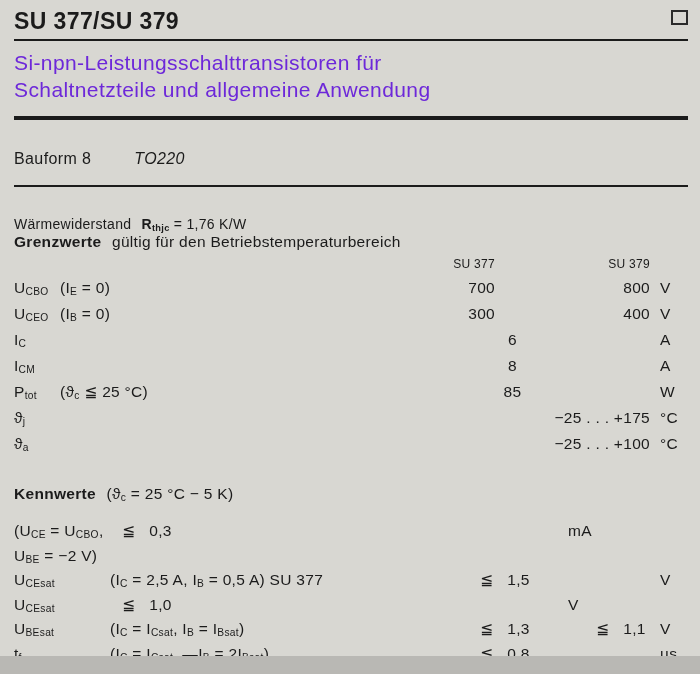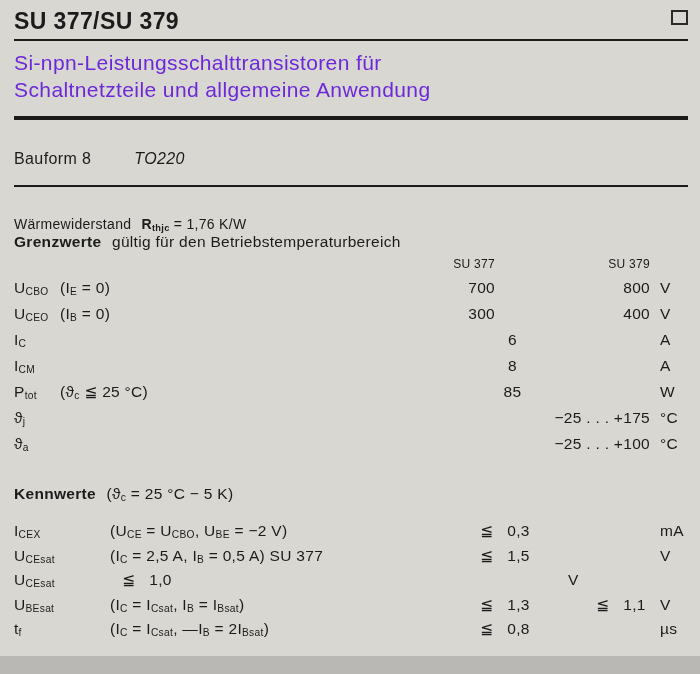--- a/index.html
+++ b/index.html
@@ -194,21 +194,20 @@
     </div>
   </div>
 
   <div class="sec-heading kenn-heading">
     <span class="b">Kennwerte</span>
     <span class="rest">(ϑ<sub>c</sub> = 25 °C − 5 K)</span>
   </div>
 
   <div class="k-table">
     <div class="k-row">
-      <span>I<sub>CEX</sub></span>
       <span>(U<sub>CE</sub> = U<sub>CBO</sub>, U<sub>BE</sub> = −2 V)</span>
       <span class="c-lim1"><span>≦</span><span class="lim-val">0,3</span></span>
       <span class="c-lim2"><span></span><span></span></span>
       <span class="c-unit">mA</span>
     </div>
     <div class="k-row">
       <span>U<sub>CEsat</sub></span>
       <span>(I<sub>C</sub> = 2,5 A, I<sub>B</sub> = 0,5 A) SU 377</span>
       <span class="c-lim1"><span>≦</span><span class="lim-val">1,5</span></span>
       <span class="c-lim2"><span></span><span></span></span>

